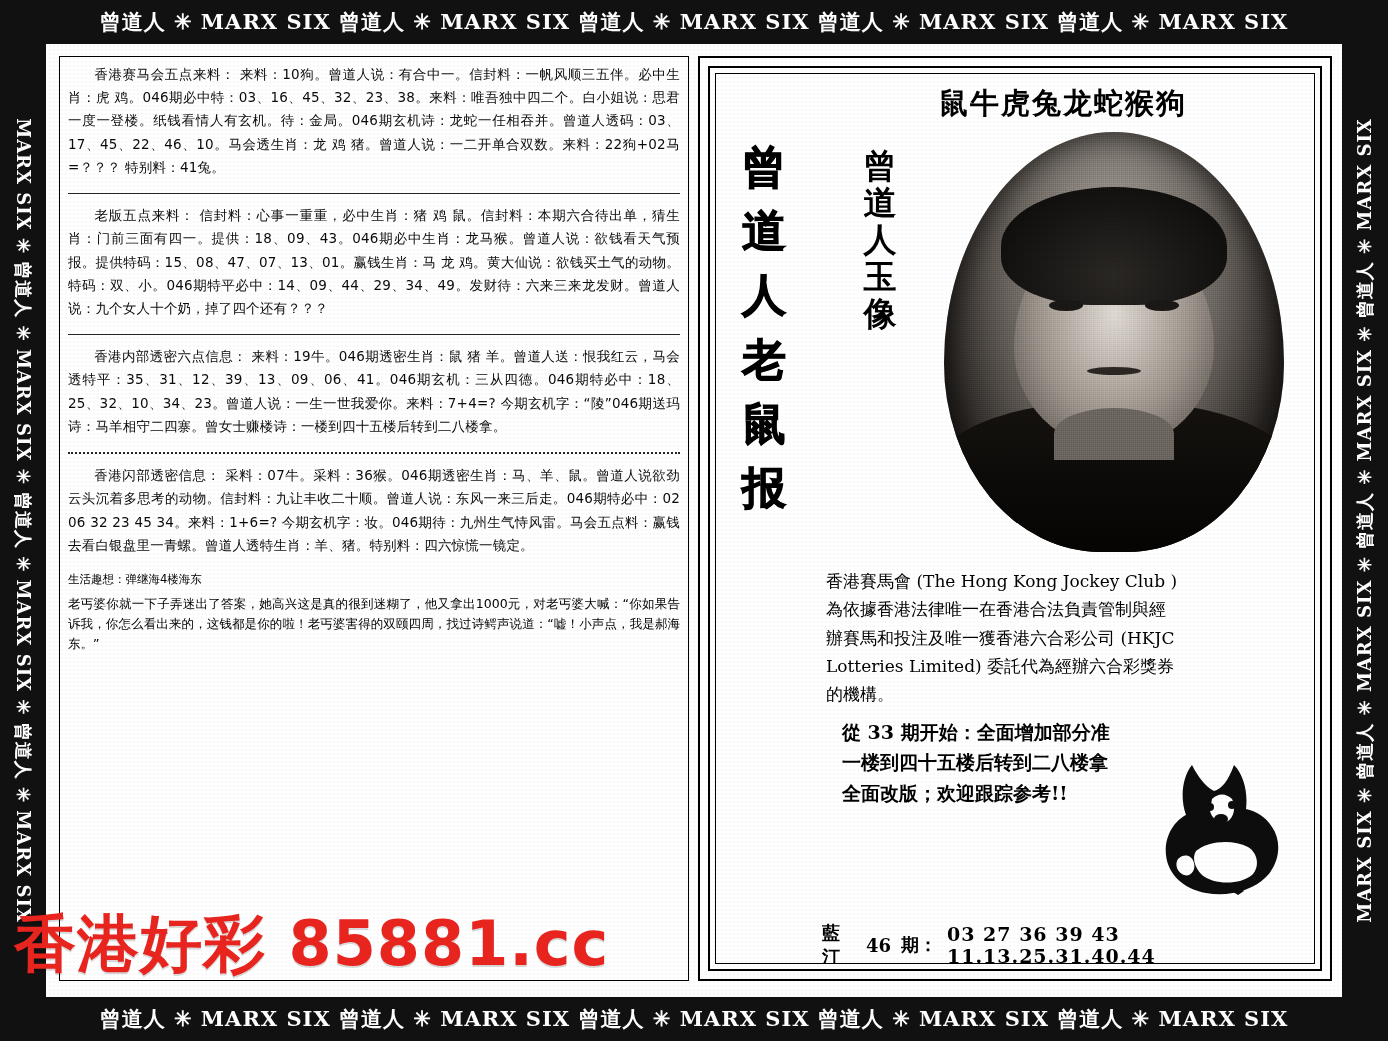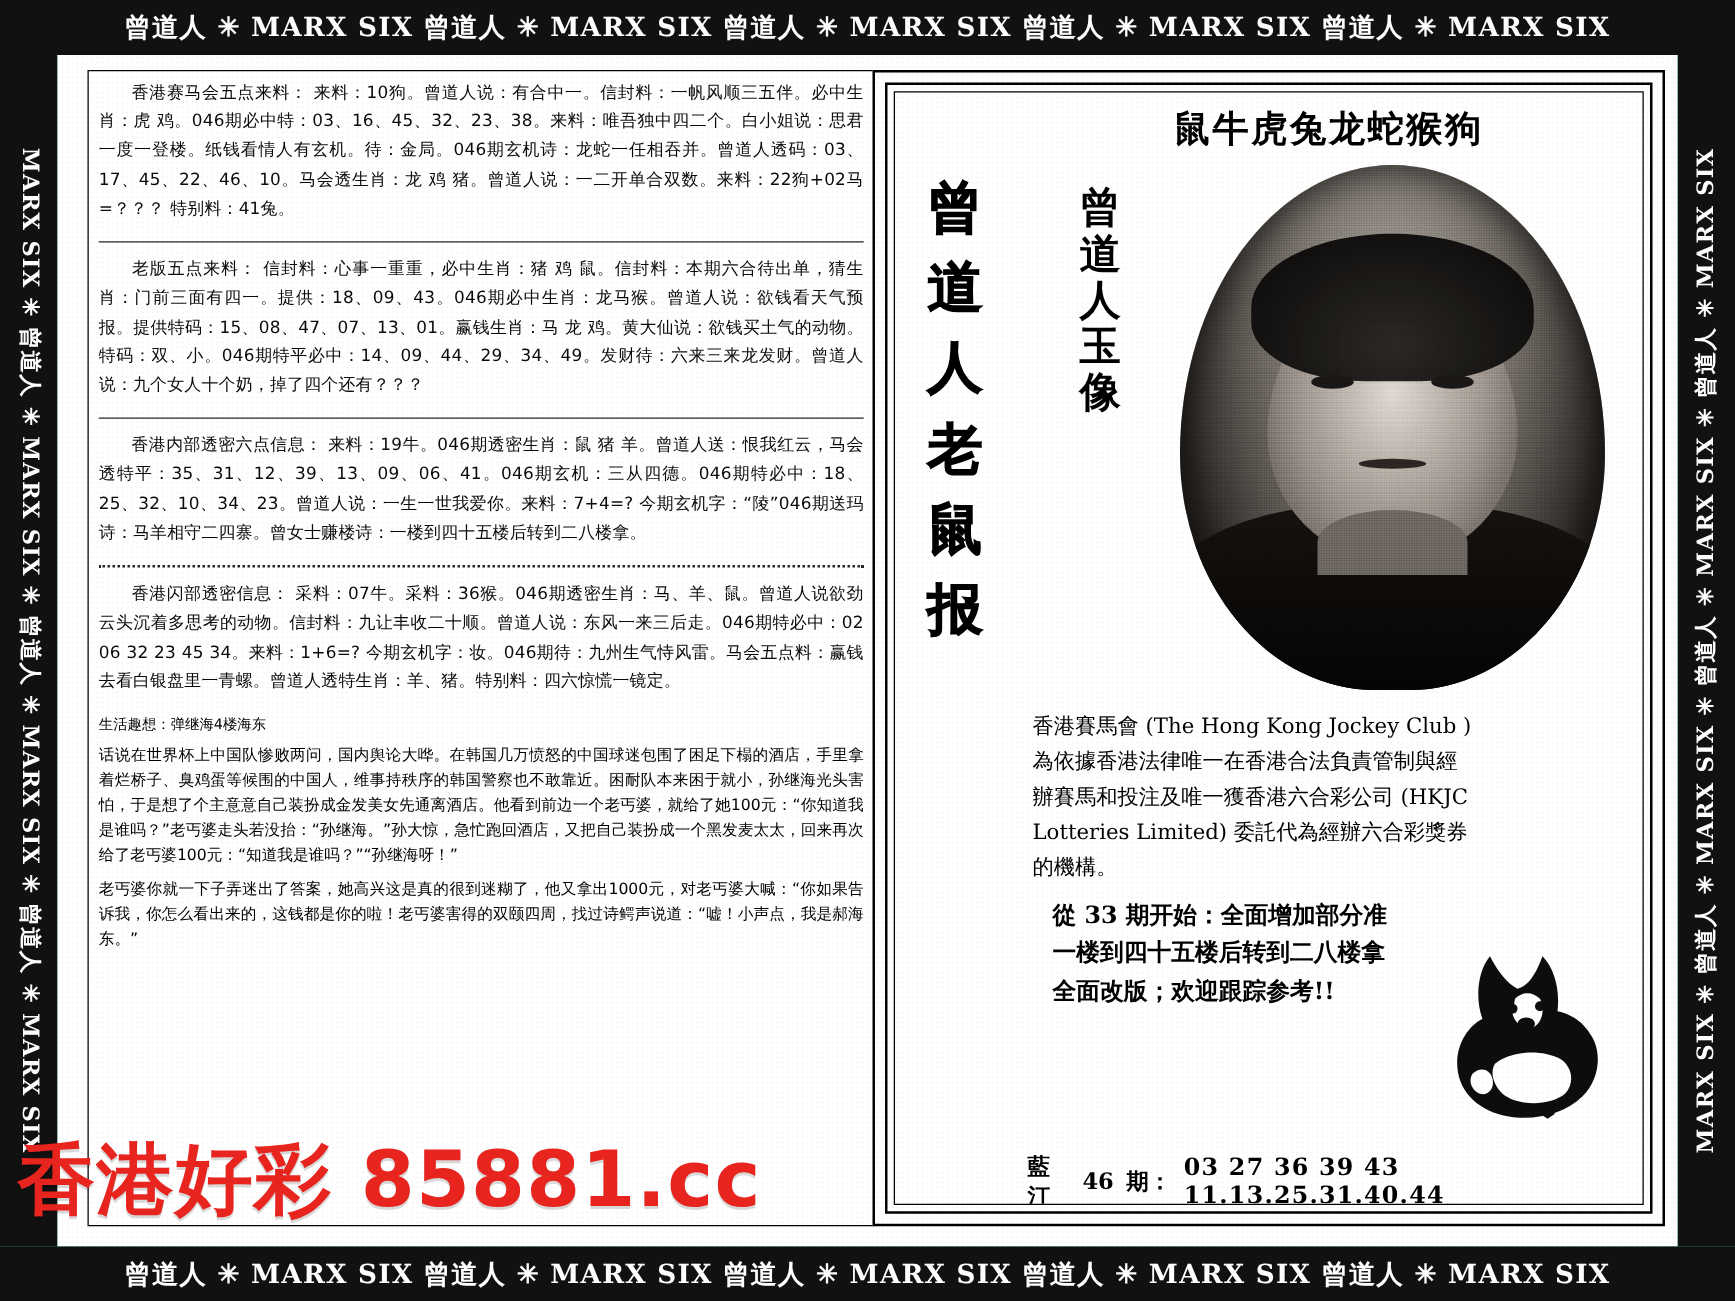--- a/index.html
+++ b/index.html
@@ -6,21 +6,21 @@
   body{
     width:1388px;height:1041px;
     background:#ffffff;
     font-family:"DejaVu Sans","Liberation Sans",sans-serif;
     overflow:hidden;
     position:relative;
   }
   
   #page{
     position:absolute;inset:0;
-    background:#5eead4;
+    background:#fef9c3;
   }
   .border-band{
     position:absolute;
     background:#111;
     color:#fff;
     font-weight:bold;
     letter-spacing:1px;
     overflow:hidden;
     white-space:nowrap;
     font-family:"DejaVu Serif","Liberation Serif",serif;
@@ -42,21 +42,21 @@
   #band-right .vband-inner{transform:rotate(-90deg) translateX(-953px);}
 
   
   #field{
     position:absolute;left:46px;top:44px;width:1296px;height:953px;
     background:#fff;
   }
 
   
   #left-col{
-    position:absolute;left:24px;top:12px;width:630px;height:925px;
+    position:absolute;left:13px;top:12px;width:630px;height:925px;
     border:1px solid #000;
     box-sizing:border-box;
     padding:6px 8px;
   }
   .tblock{
     font-size:13.5px;
     line-height:1.72;
     color:#0a0a0a;
     text-align:justify;
     margin-bottom:14px;
@@ -260,21 +260,20 @@
       </div>
       <div class="sep dotted"></div>
 
       <div class="tblock">
         <span class="ind"></span><span>香港闪部透密信息： 采料：07牛。采料：36猴。046期透密生肖：马、羊、鼠。曾道人说欲劲云头沉着多思考的动物。信封料：九让丰收二十顺。曾道人说：东风一来三后走。046期特必中：02 06 32 23 45 34。来料：1+6=? 今期玄机字：妆。046期待：九州生气恃风雷。马会五点料：赢钱去看白银盘里一青螺。曾道人透特生肖：羊、猪。特别料：四六惊慌一镜定。</span>
       </div>
 
       <div class="small-note">生活趣想：弹继海4楼海东</div>
 
       <div class="story">
-        <p>话说在世界杯上中国队惨败两问，国内舆论大哗。在韩国几万愤怒的中国球迷包围了困足下榻的酒店，手里拿着烂桥子、臭鸡蛋等候围的中国人，维事持秩序的韩国警察也不敢靠近。困耐队本来困于就小，孙继海光头害怕，于是想了个主意意自己装扮成金发美女先通离酒店。他看到前边一个老丐婆，就给了她100元：“你知道我是谁吗？”老丐婆走头若没抬：“孙继海。”孙大惊，急忙跑回酒店，又把自己装扮成一个黑发麦太太，回来再次给了老丐婆100元：“知道我是谁吗？”“孙继海呀！”</p>
         <p>老丐婆你就一下子弄迷出了答案，她高兴这是真的很到迷糊了，他又拿出1000元，对老丐婆大喊：“你如果告诉我，你怎么看出来的，这钱都是你的啦！老丐婆害得的双颐四周，找过诗鳄声说道：“嘘！小声点，我是郝海东。”</p>
       </div>
     </div>
 
     <div id="right-col">
       <div id="right-inner">
         <div id="right-inner2">
 
           <div id="vtitle">
             <span>曾</span>

